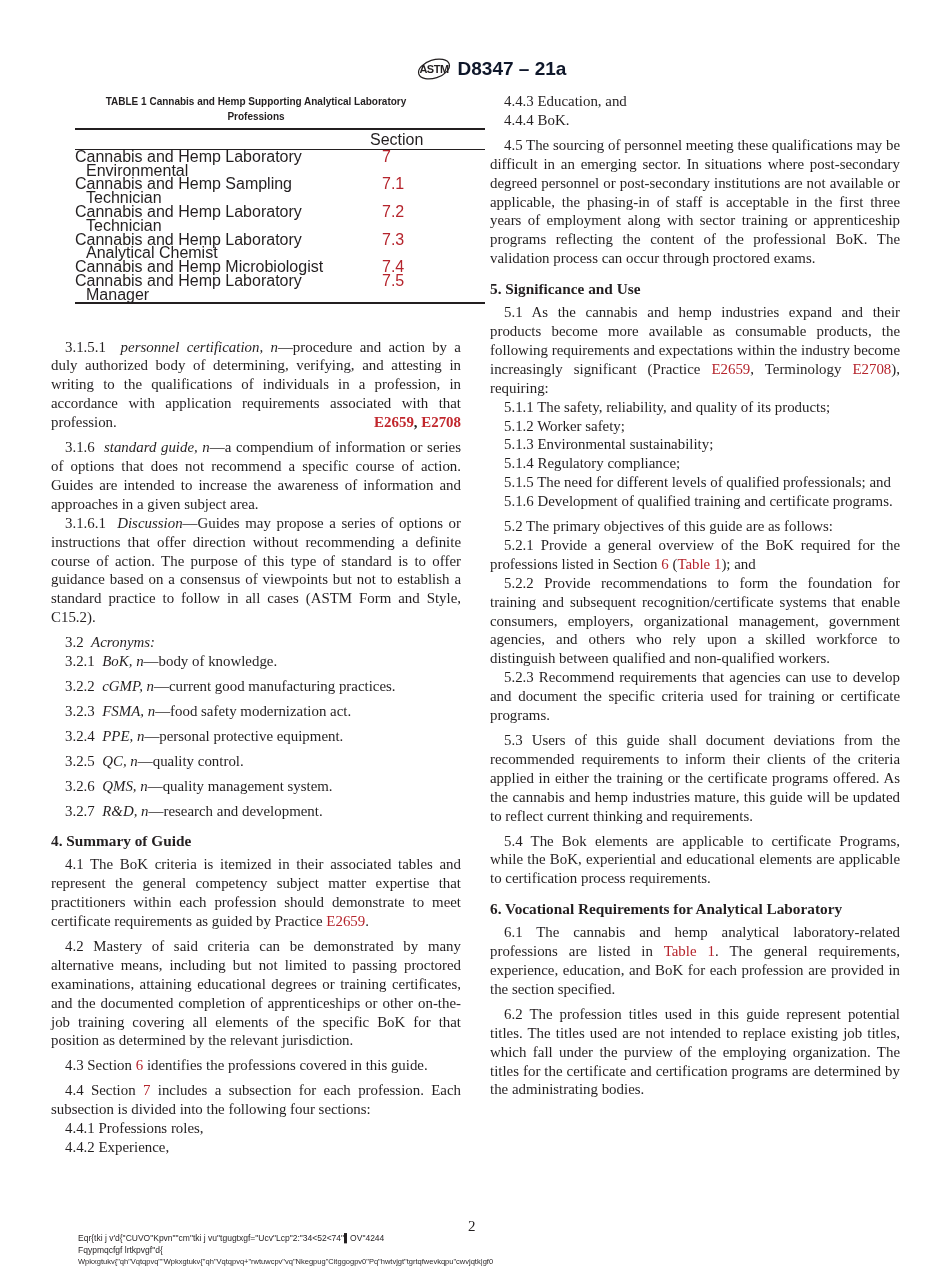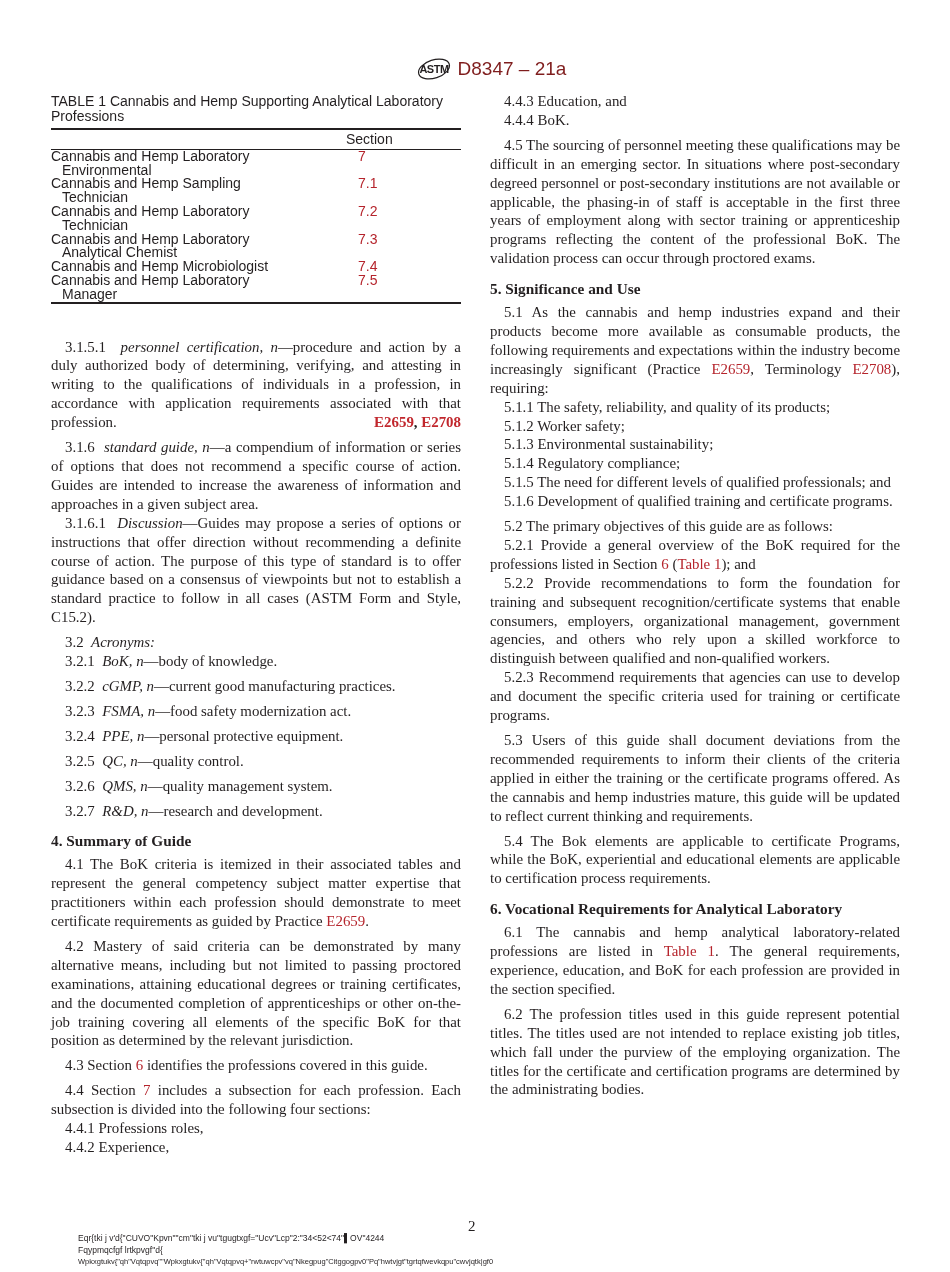--- a/index.html
+++ b/index.html
@@ -3,28 +3,28 @@
 <meta charset="utf-8">
 <style>
   html, body { margin: 0; padding: 0; background: #ffffff; }
   body { width: 950px; height: 1272px; position: relative; overflow: hidden; color: #231f20; }
   .link { color: #b5242c; }
   .linkb { color: #c1272d; font-weight: bold; }
 
   #header { position: absolute; left: 16px; top: 54px; width: 950px; height: 32px; text-align: center; }
   #header .inner { display: inline-flex; align-items: center; gap: 6px; }
   #header .logo { width: 36px; height: 30px; }
-  #header .docid { font-family: "Liberation Sans", sans-serif; font-weight: normal; font-size: 19px; color: #7f1d1d; }
+  #header .docid { font-family: "Liberation Sans", sans-serif; font-weight: bold; font-size: 19px; color: #0f172a; }
 
   .col { position: absolute; top: 92px; width: 410px; font-family: "Liberation Serif", serif; font-size: 14.9px; line-height: 18.9px; text-align: justify; }
   #left { left: 51px; }
   #right { left: 490px; }
 
-  .tbl-title { font-family: "Liberation Sans", sans-serif; font-weight: normal; font-size: 14px; line-height: 15px; margin: 2px 0 4px 0; }
-  table.t1 { width: 100%; border-collapse: collapse; font-family: "Liberation Sans", sans-serif; font-size: 14px; line-height: 13.8px; }
+  .tbl-title { font-family: "Liberation Sans", sans-serif; font-weight: bold; font-size: 10px; line-height: 15px; text-align: center; margin: 2px 0 4px 0; }
+  table.t1 { width: 100%; border-collapse: collapse; font-family: "Liberation Sans", sans-serif; font-size: 16px; line-height: 13.8px; margin-left: 24px; }
   table.t1 thead tr { border-top: 2px solid #231f20; border-bottom: 1px solid #231f20; }
   table.t1 tbody { border-bottom: 2px solid #231f20; }
   table.t1 th { font-weight: normal; padding: 3px 0 2px 0; }
   table.t1 td { vertical-align: top; padding: 0; }
   table.t1 td.name { width: 275px; }
   table.t1 td.name .l2 { padding-left: 11px; display: block; }
   table.t1 td.sec { text-align: left; padding-left: 32px; }
   table.t1 th.sec { text-align: left; padding-left: 20px; }
 
   p { margin: 0; text-indent: 14px; }

